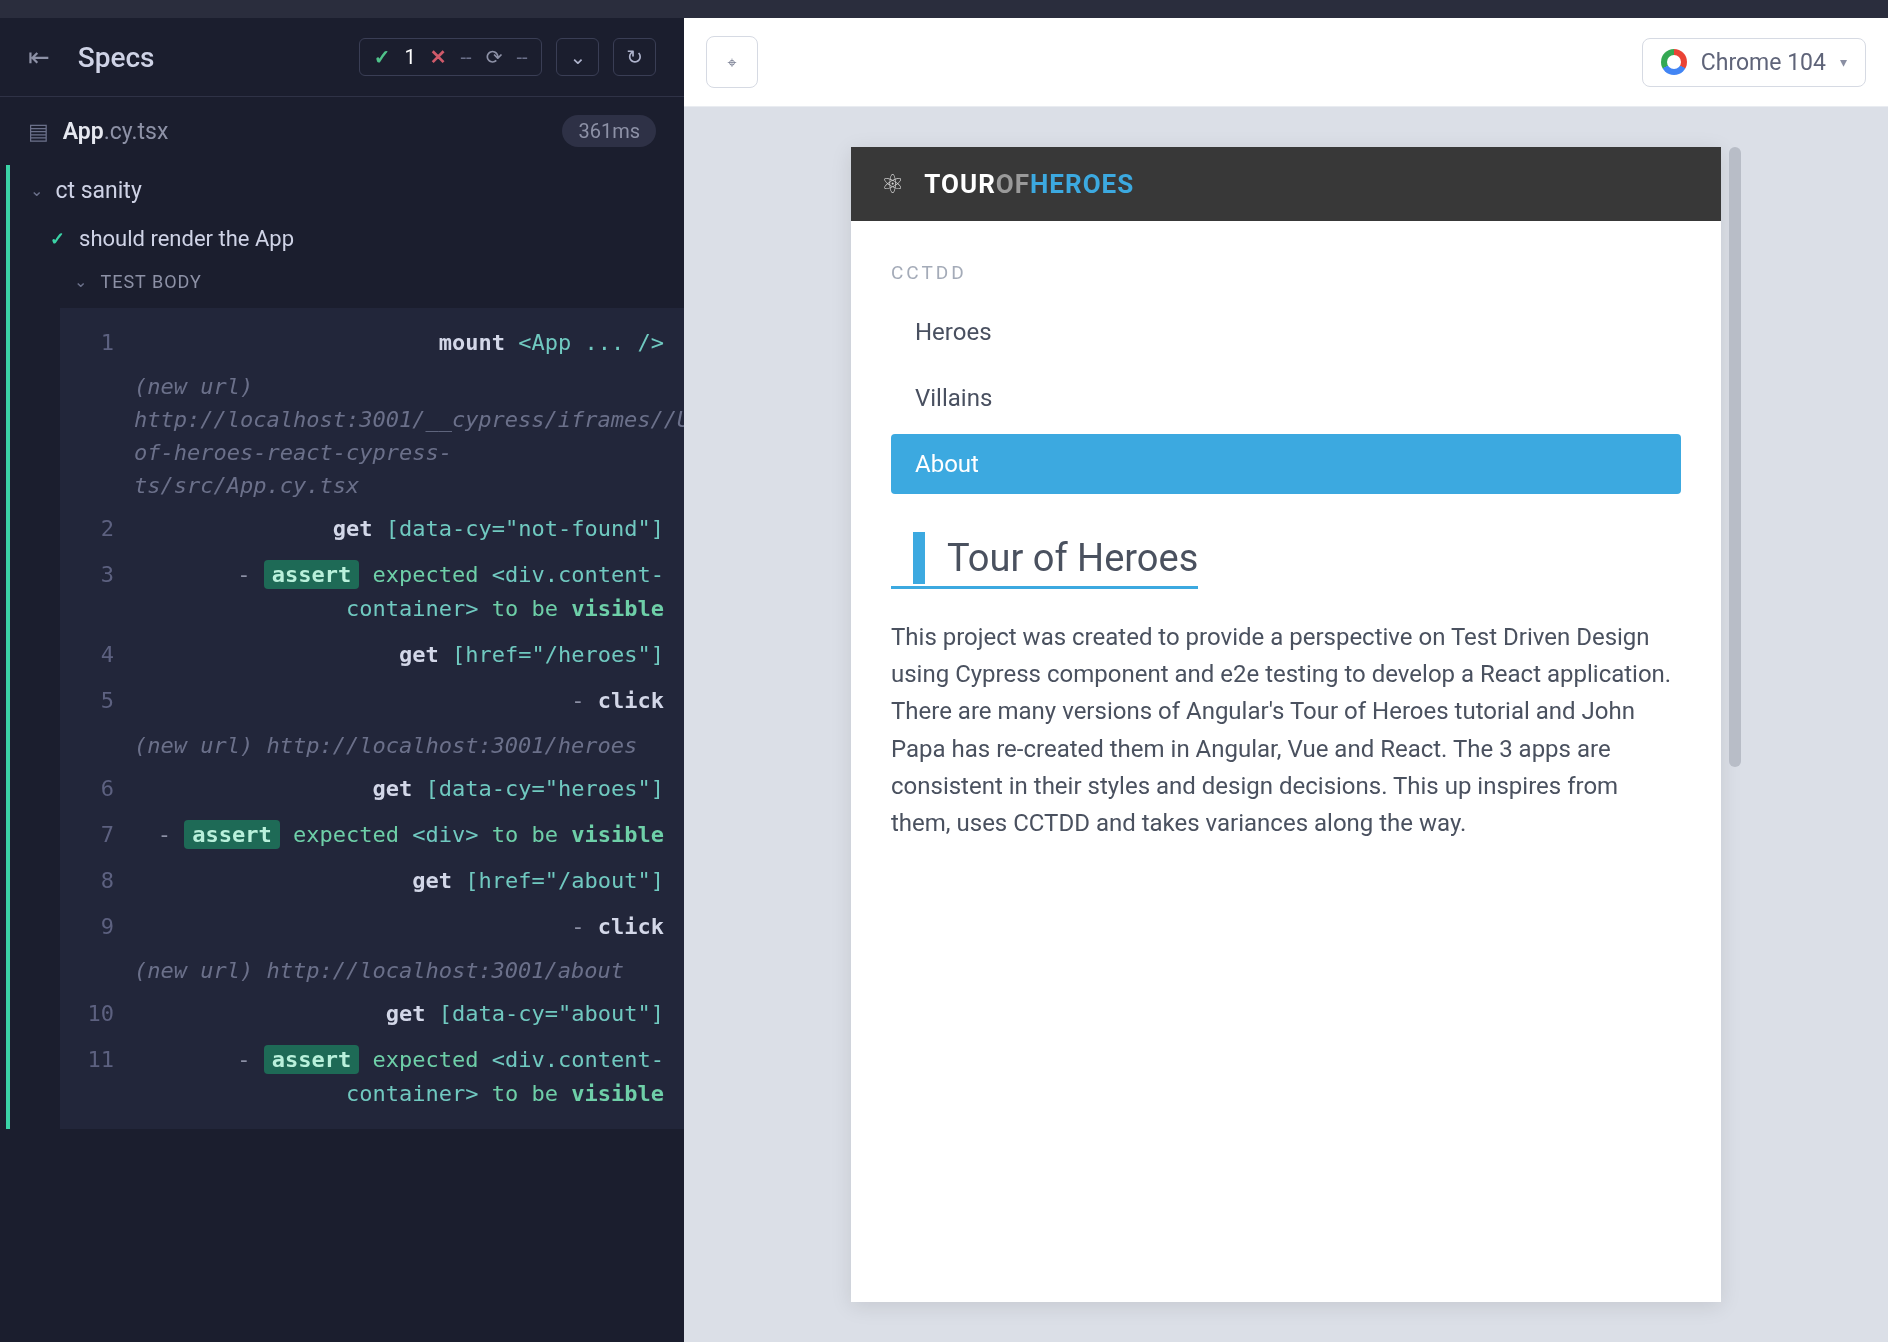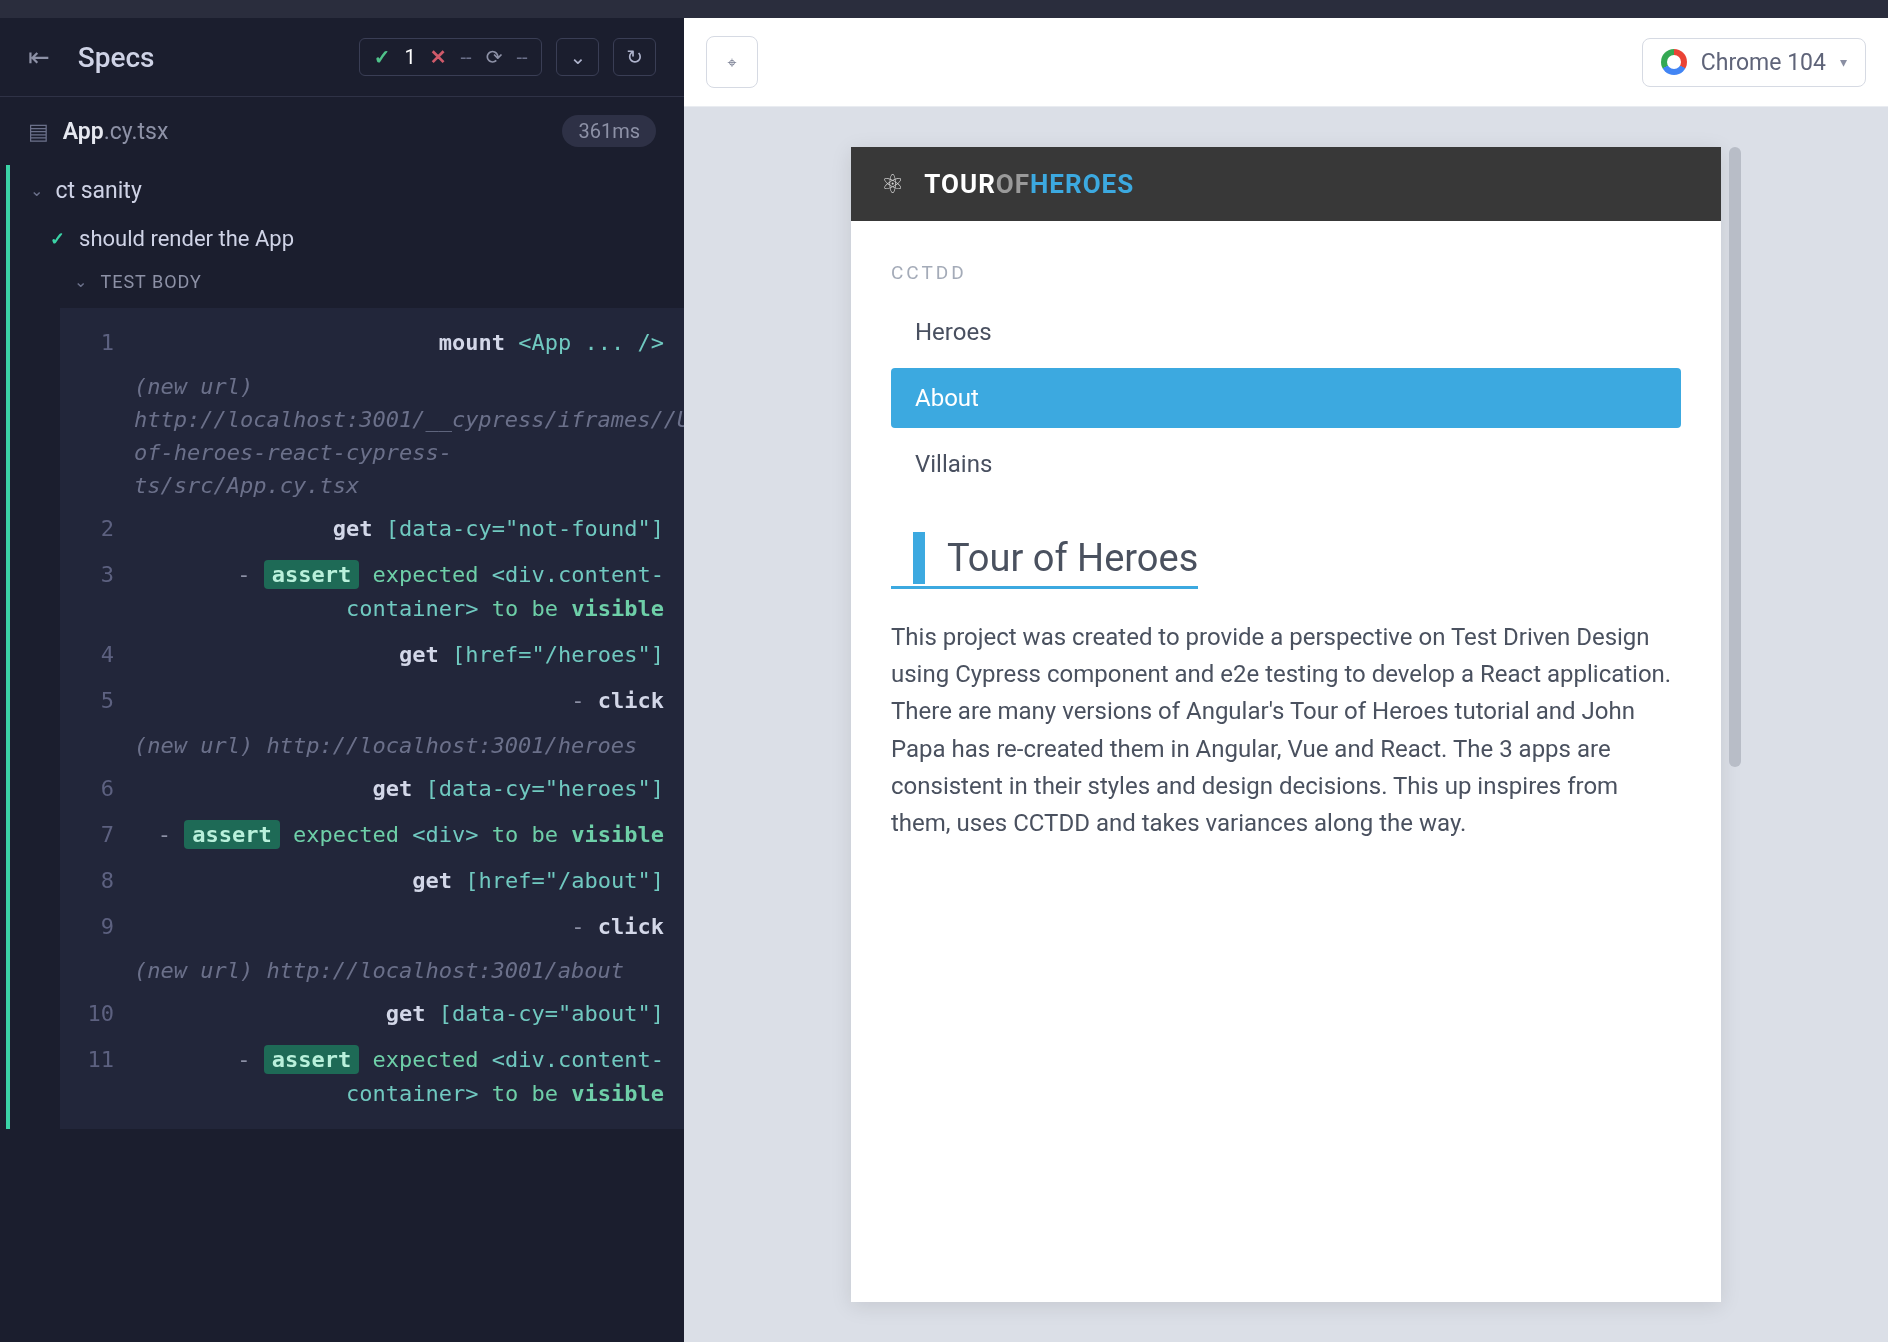--- a/index.html
+++ b/index.html
@@ -315,22 +315,22 @@
           <span class="react-logo">⚛</span>
           <span class="brand">
             <span class="p1">TOUR</span><span class="p2">OF</span><span class="p3">HEROES</span>
           </span>
         </div>
 
         <div class="app-body">
           <div class="menu-label">CCTDD</div>
           <div id="menu">
               <div class="menu-item">Heroes</div>
+              <div class="menu-item">Villains</div>
               <div class="menu-item active">About</div>
-              <div class="menu-item">Villains</div>
             </div>
 
           <div class="page-title-row">
             <div class="title-bar"></div>
             <div class="page-title">Tour of Heroes</div>
           </div>
           <div class="page-text">This project was created to provide a perspective on Test Driven Design using Cypress component and e2e testing to develop a React application. There are many versions of Angular's Tour of Heroes tutorial and John Papa has re-created them in Angular, Vue and React. The 3 apps are consistent in their styles and design decisions. This up inspires from them, uses CCTDD and takes variances along the way.</div>
         </div>
       </div>
     </div>

